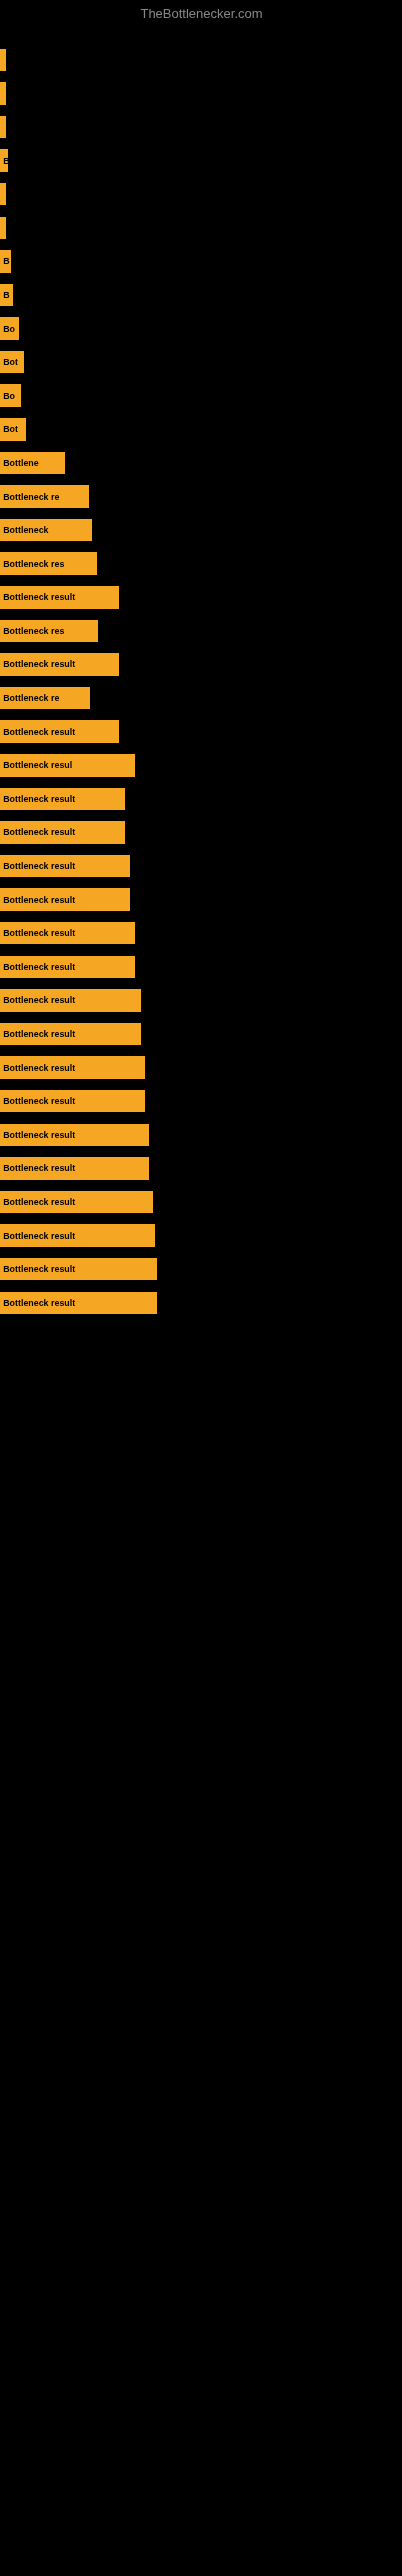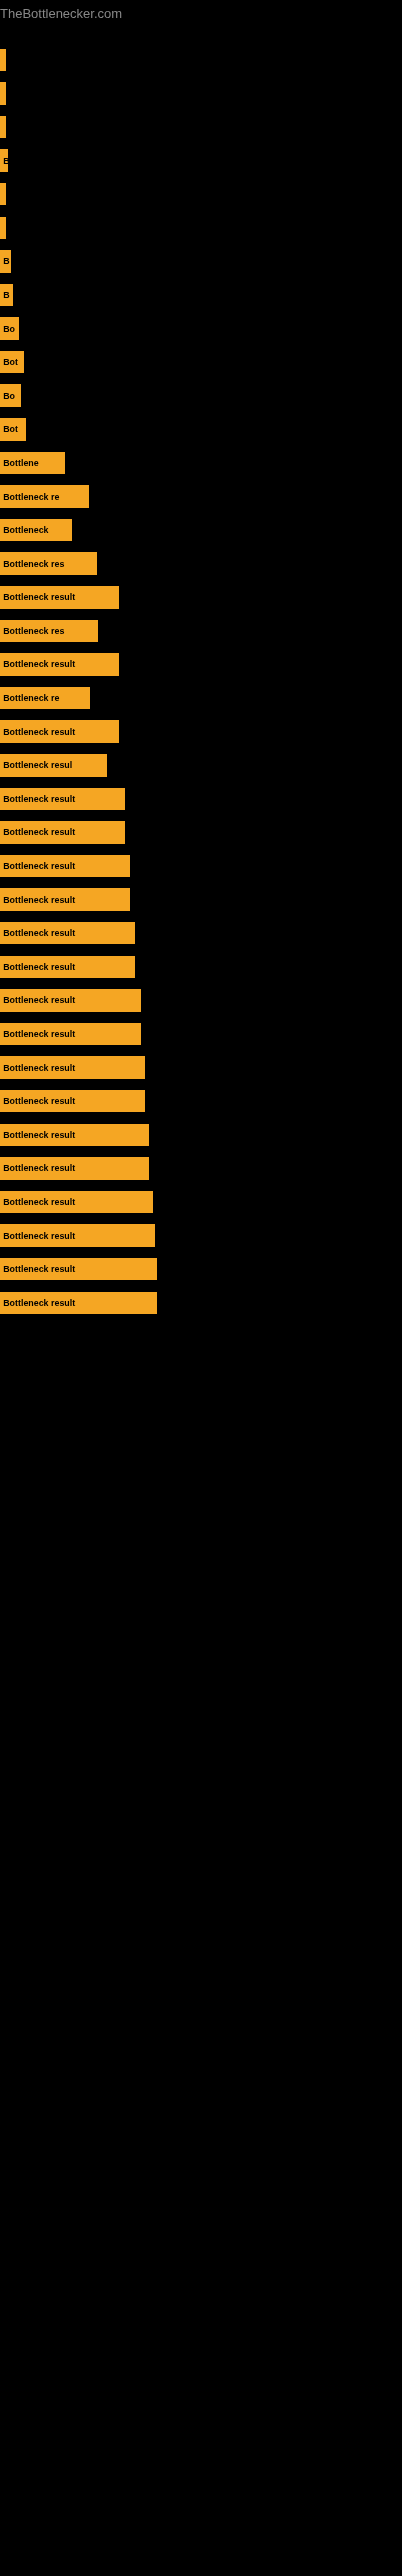--- a/index.html
+++ b/index.html
@@ -13,21 +13,21 @@
       width: 403px;
       min-height: 2576px;
       font-family: Arial, sans-serif;
       position: relative;
       overflow-x: hidden;
     }
 
     .site-title {
       color: #888888;
       font-size: 13px;
-      text-align: left;
+      text-align: center;
       padding-top: 6.4px;
       padding-bottom: 6.4px;
     }
 
     .bars-container {
       display: flex;
       flex-direction: column;
       gap: 0px;
       padding-top: 16px;
     }
@@ -125,21 +125,21 @@
       <div class="bar" style="width: 65px;">
         <span class="bar-label">Bottlene</span>
       </div>
     </div>
     <div class="bar-row">
       <div class="bar" style="width: 89px;">
         <span class="bar-label">Bottleneck re</span>
       </div>
     </div>
     <div class="bar-row">
-      <div class="bar" style="width: 72px;">
+      <div class="bar" style="width: 92px;">
         <span class="bar-label">Bottleneck</span>
       </div>
     </div>
     <div class="bar-row">
       <div class="bar" style="width: 97px;">
         <span class="bar-label">Bottleneck res</span>
       </div>
     </div>
     <div class="bar-row">
       <div class="bar" style="width: 119px;">
@@ -160,21 +160,21 @@
       <div class="bar" style="width: 90px;">
         <span class="bar-label">Bottleneck re</span>
       </div>
     </div>
     <div class="bar-row">
       <div class="bar" style="width: 119px;">
         <span class="bar-label">Bottleneck result</span>
       </div>
     </div>
     <div class="bar-row">
-      <div class="bar" style="width: 107px;">
+      <div class="bar" style="width: 135px;">
         <span class="bar-label">Bottleneck resul</span>
       </div>
     </div>
     <div class="bar-row">
       <div class="bar" style="width: 125px;">
         <span class="bar-label">Bottleneck result</span>
       </div>
     </div>
     <div class="bar-row">
       <div class="bar" style="width: 125px;">

